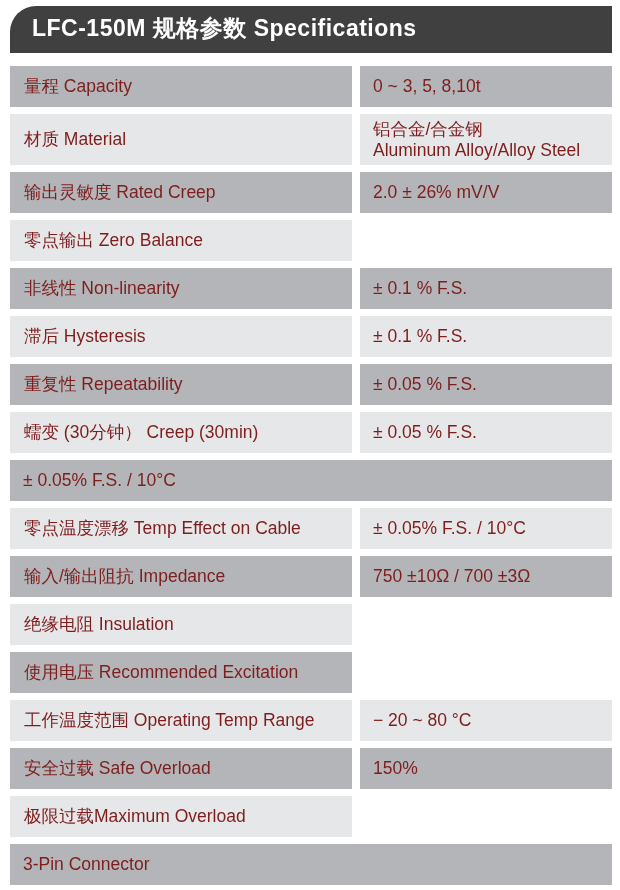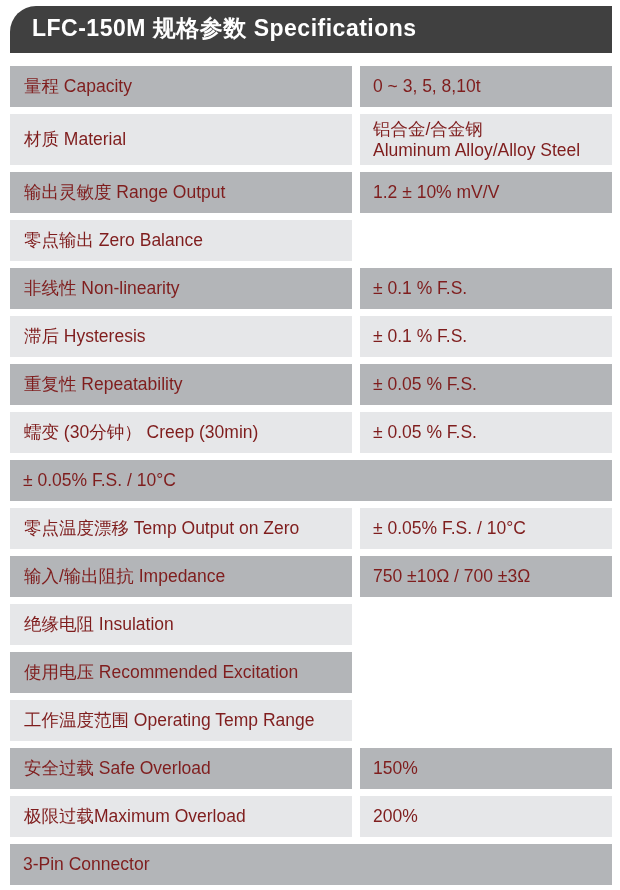--- a/index.html
+++ b/index.html
@@ -79,22 +79,22 @@
       <div class="row dark">
         <div class="cell label">量程 Capacity</div>
         <div class="cell value">0 ~ 3, 5, 8,10t</div>
       </div>
       <div class="row light tall">
         <div class="cell label">材质 Material</div>
         <div class="cell value">铝合金/合金钢
 Aluminum Alloy/Alloy Steel</div>
       </div>
       <div class="row dark">
-        <div class="cell label">输出灵敏度 Range Output</div>
-        <div class="cell value">1.2 ± 10% mV/V</div>
+        <div class="cell label">输出灵敏度 Rated Creep</div>
+        <div class="cell value">2.0 ± 26% mV/V</div>
       </div>
       <div class="row light">
         <div class="cell label">零点输出 Zero Balance</div>
       </div>
       <div class="row dark">
         <div class="cell label">非线性 Non-linearity</div>
         <div class="cell value">± 0.1 % F.S.</div>
       </div>
       <div class="row light">
         <div class="cell label">滞后 Hysteresis</div>
@@ -105,41 +105,41 @@
         <div class="cell value">± 0.05 % F.S.</div>
       </div>
       <div class="row light">
         <div class="cell label">蠕变 (30分钟） Creep (30min)</div>
         <div class="cell value">± 0.05 % F.S.</div>
       </div>
       <div class="row dark">
         <div class="cell value">± 0.05% F.S. / 10°C</div>
       </div>
       <div class="row light">
-        <div class="cell label">零点温度漂移 Temp Output on Zero</div>
+        <div class="cell label">零点温度漂移 Temp Effect on Cable</div>
         <div class="cell value">± 0.05% F.S. / 10°C</div>
       </div>
       <div class="row dark">
         <div class="cell label">输入/输出阻抗 Impedance</div>
         <div class="cell value">750 ±10Ω /  700 ±3Ω</div>
       </div>
       <div class="row light">
         <div class="cell label">绝缘电阻 Insulation</div>
       </div>
       <div class="row dark">
         <div class="cell label">使用电压 Recommended Excitation</div>
       </div>
       <div class="row light">
         <div class="cell label">工作温度范围 Operating Temp Range</div>
+        <div class="cell value">− 20 ~ 80 °C</div>
       </div>
       <div class="row dark">
         <div class="cell label">安全过载 Safe Overload</div>
         <div class="cell value">150%</div>
       </div>
       <div class="row light">
         <div class="cell label">极限过载Maximum Overload</div>
-        <div class="cell value">200%</div>
       </div>
       <div class="row dark">
         <div class="cell value">3-Pin Connector</div>
       </div>
     </div>
 </div>
 
 </body></html>

